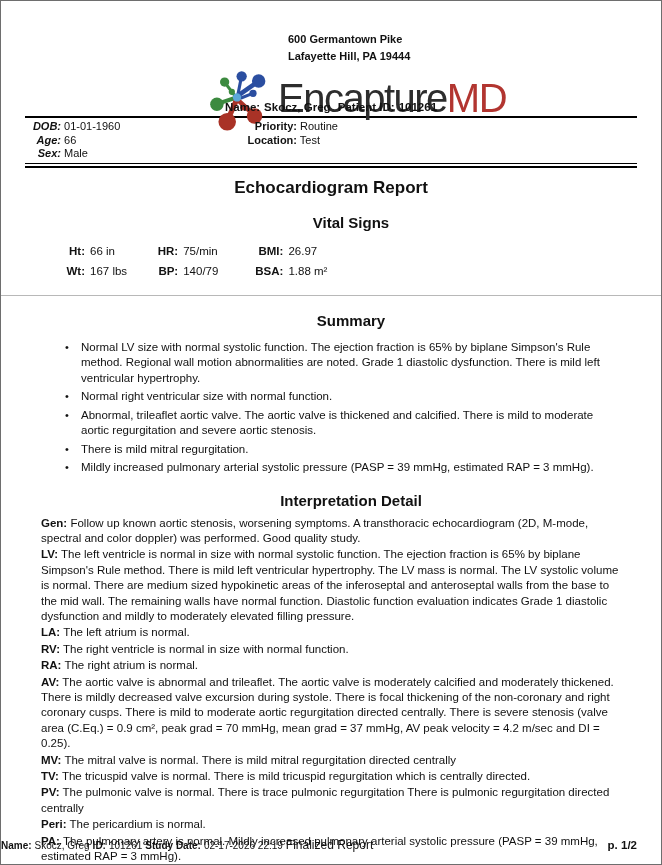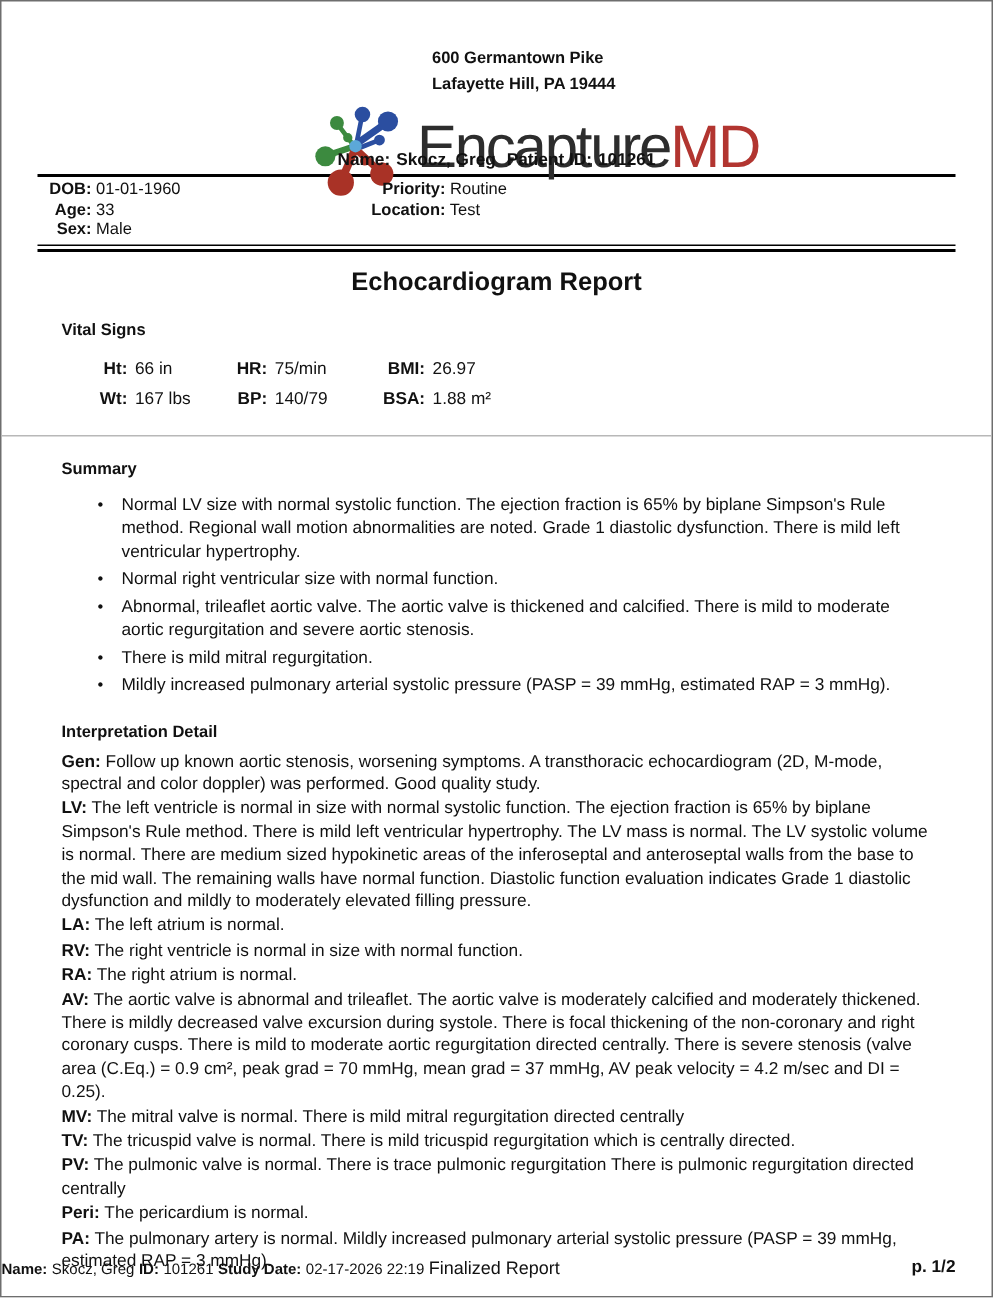--- a/index.html
+++ b/index.html
@@ -20,27 +20,27 @@
   .banner { text-align:center; font-size:11.5px; font-weight:700; margin-top:4px; }
   .banner span { margin:0 2px; }
   
   .info-table { margin:3px 24px 0 24px; border-top:2px solid #000; border-bottom:2px solid #000; }
   .info-inner { display:flex; border-bottom:1px solid #000; padding:2px 0 2px 4px; margin-bottom:2px; }
   .icol { font-size:11px; line-height:13.5px; }
   .icol1 { width:148px; }
   .icol2 { width:262px; }
   .icol3 { flex:1; }
   .ilbl { display:inline-block; font-weight:700; text-align:right; }
-  .icol1 .ilbl { width:32px; }
+  .icol1 .ilbl { width:32px;font-style:italic; }
   .icol2 .ilbl { width:70px; }
   .icol3 .ilbl { width:120px; }
   
   .report-title { text-align:center; font-size:17px; font-weight:700; margin-top:10px; }
   
-  .section-h { font-size:11px; font-weight:700; margin:16px 0 0 40px; }
+  .section-h { font-size:15px; font-weight:700; margin:16px 0 0 40px;text-align:center; }
   
   .vitals { margin:10px 0 0 62px; font-size:11.5px; }
   .vrow { line-height:20px; white-space:nowrap; }
   .vcell { display:inline-block; }
   .vcell.c1 { width:88px; } .vcell.c2 { width:96px; } .vcell.c3 { width:130px; }
   .vlbl { display:inline-block; font-weight:700; text-align:right; }
   .c1 .vlbl { width:22px; } .c2 .vlbl { width:24px; } .c3 .vlbl { width:30px; }
   .vval { margin-left:5px; }
   .sep { border:none; border-top:1px solid #b8b8b8; margin:14px 0 0 0; }
   
@@ -96,21 +96,21 @@
 
   <div class="banner">
     <span>Name:</span><span>Skocz, Greg</span>
     <span>Patient ID:</span><span>101261</span>
   </div>
 
   <div class="info-table">
     <div class="info-inner">
       <div class="icol icol1">
         <div><span class="ilbl">DOB:</span> <span>01-01-1960</span></div>
-        <div><span class="ilbl">Age:</span> <span>33</span></div>
+        <div><span class="ilbl">Age:</span> <span>66</span></div>
         <div><span class="ilbl">Sex:</span> <span>Male</span></div>
       </div>
       <div class="icol icol3">
         <div><span class="ilbl">Priority:</span> <span>Routine</span></div>
         <div><span class="ilbl">Location:</span> <span>Test</span></div>
       </div>
     </div>
   </div>
 
   <div class="report-title">Echocardiogram Report</div>

